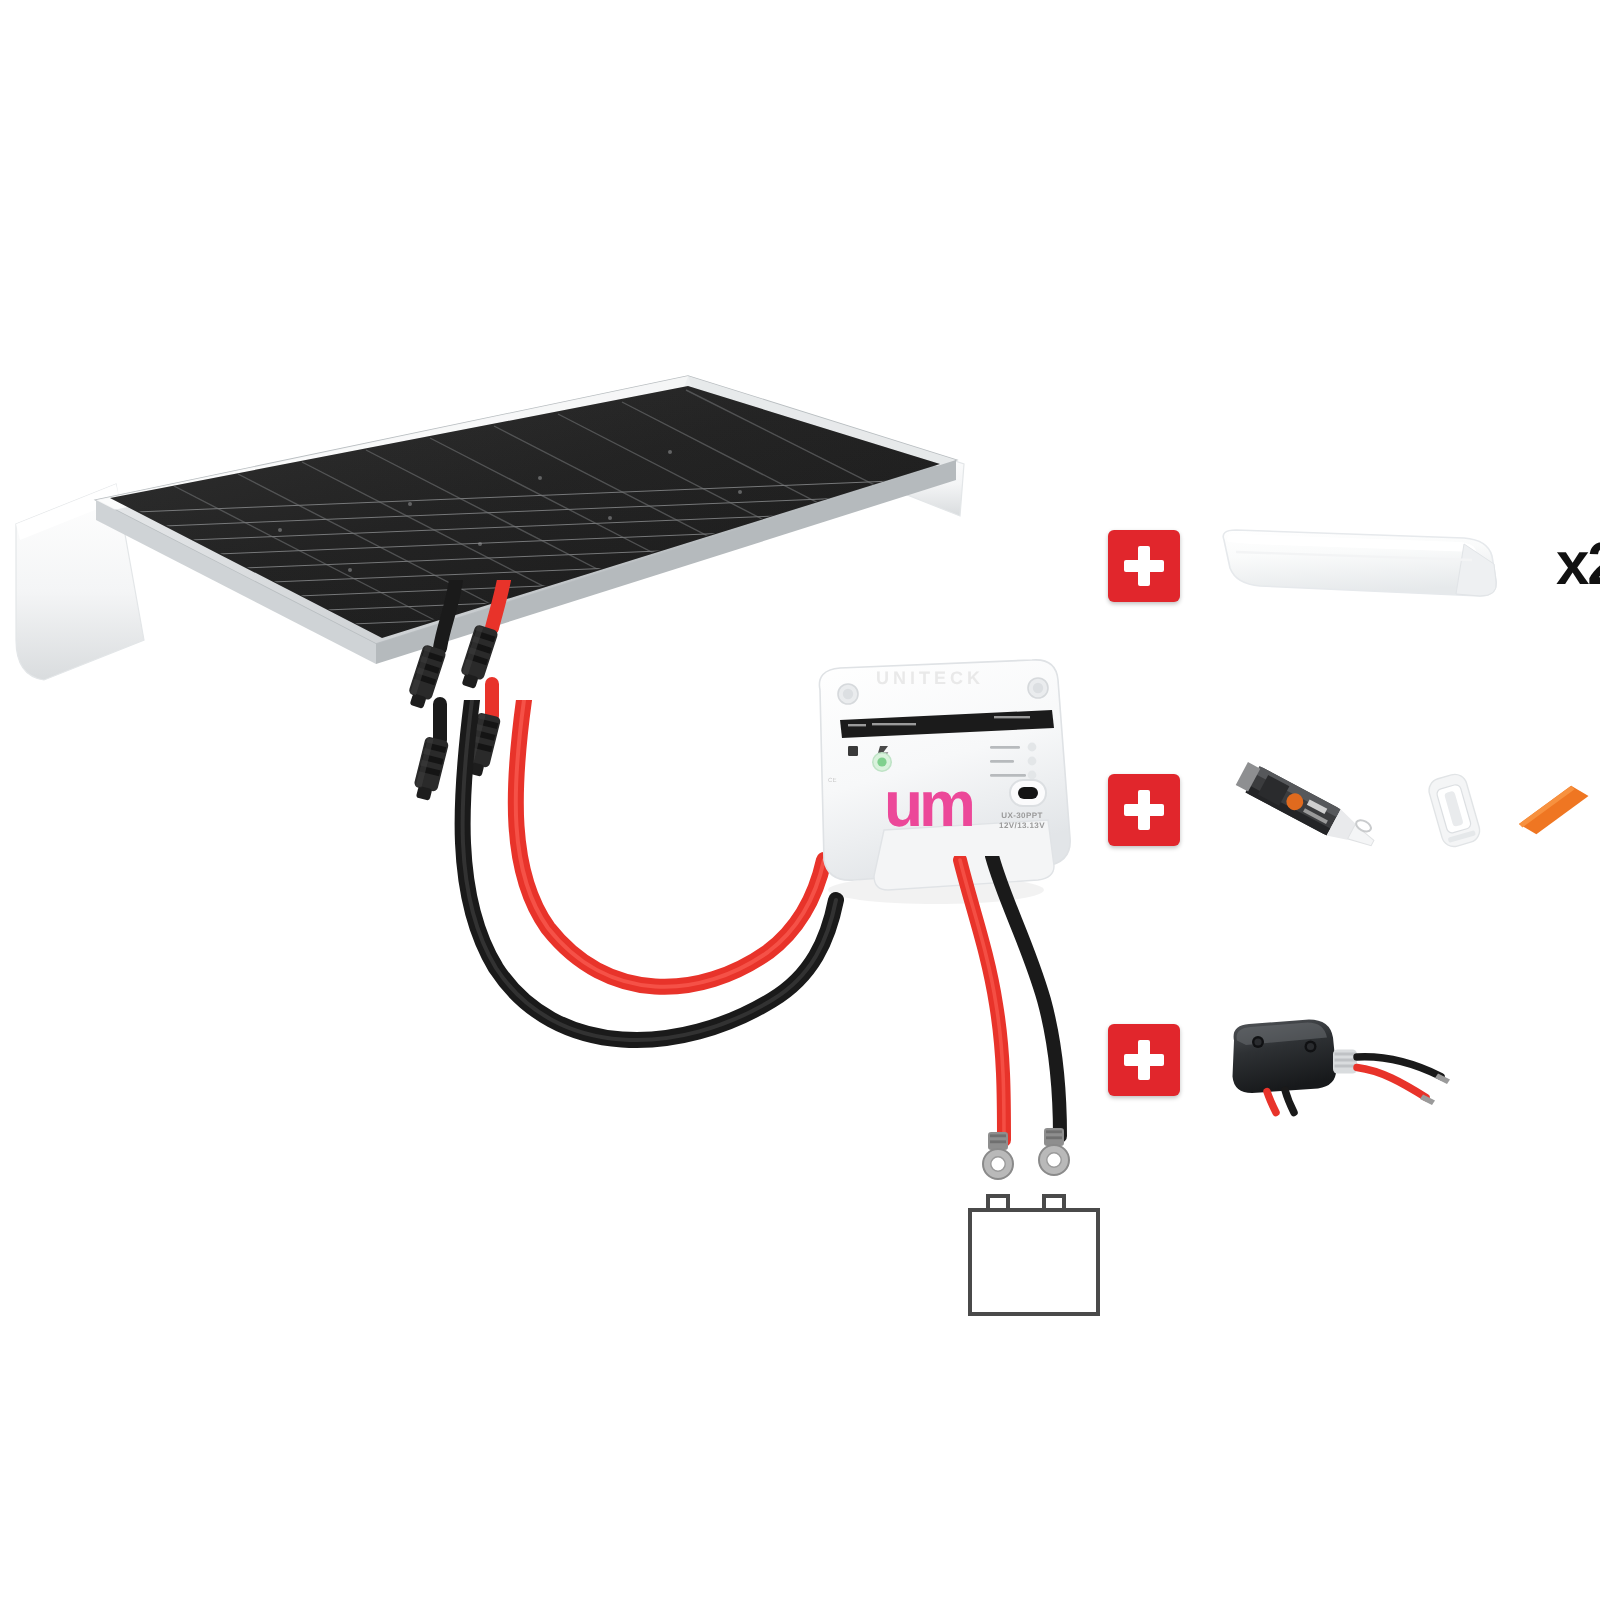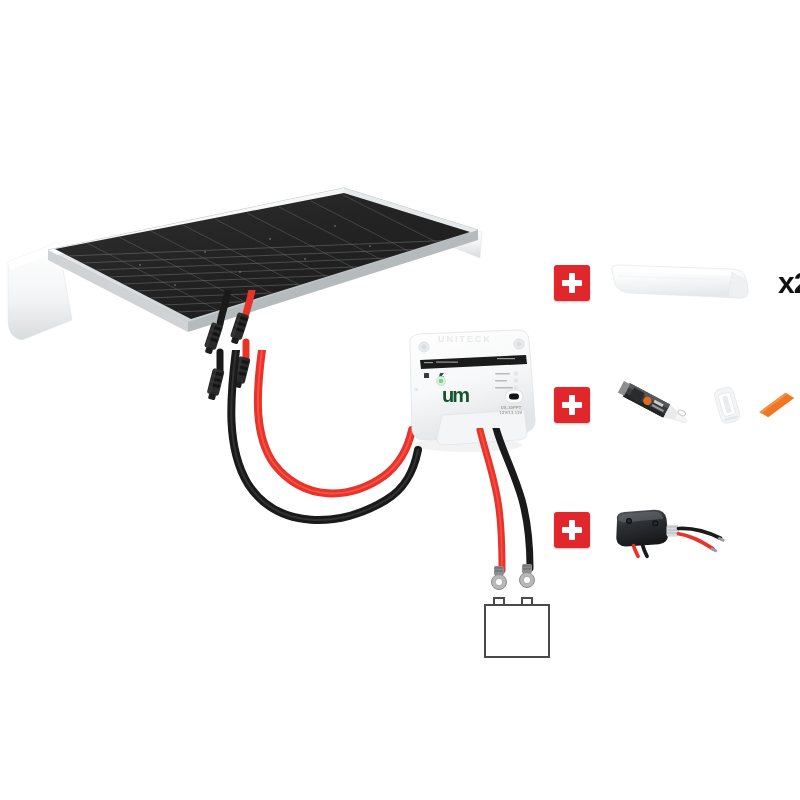--- a/index.html
+++ b/index.html
@@ -54,21 +54,21 @@
     width:12px;height:8px;border:2px solid #4a4a4a;border-bottom:none;
     background:#fff;box-sizing:border-box;
   }
 
   
   .tiny{font-size:3px;color:#c9c9c9;line-height:1.25;letter-spacing:.1px;}
   .brandtop{
     font-size:9px;color:#e9e9e9;letter-spacing:2px;font-weight:700;
   }
   .umlogo{
-    font-size:20px;font-weight:700;color:#14532d;letter-spacing:-2px;
+    font-size:32px;font-weight:700;color:#ec4899;letter-spacing:-2px;
     font-family:"Liberation Sans", sans-serif;
   }
   .modellbl{font-size:4px;font-weight:700;color:#9a9a9a;line-height:1.3;text-align:center;letter-spacing:.2px;}
 </style>
 </head>
 <body>
 
 <div id="stage">
 
   <svg class="abs" style="left:0px;top:170px;" width="500" height="180" viewBox="0 0 500 180">

